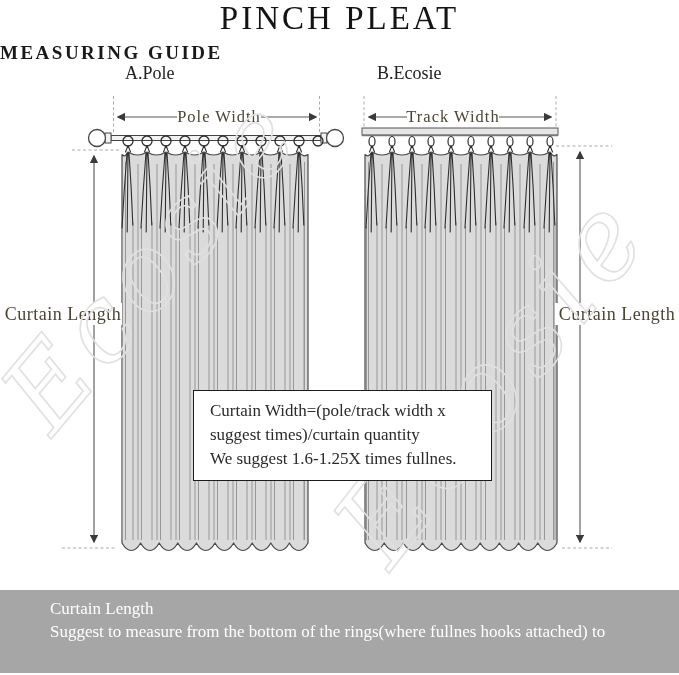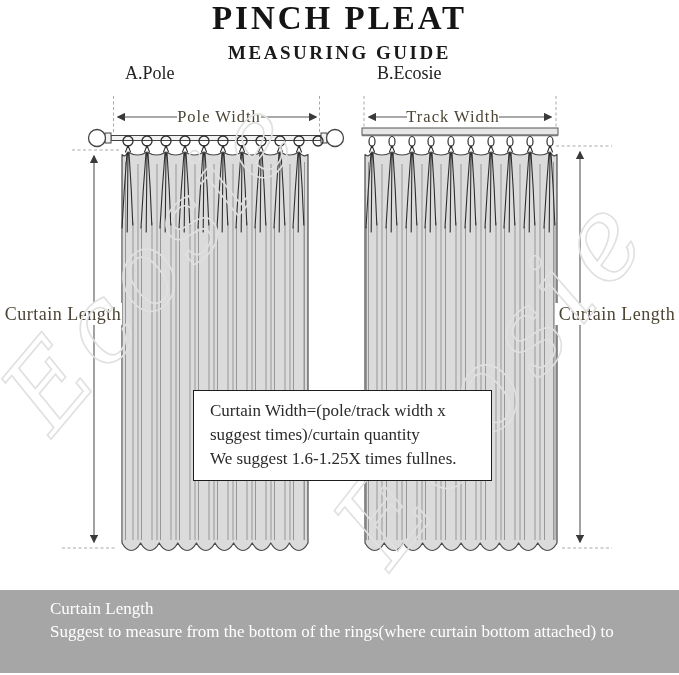--- a/index.html
+++ b/index.html
@@ -1,20 +1,20 @@
 <!DOCTYPE html>
 <html><head>
 <meta charset="utf-8">
 <style>
   html,body{margin:0;padding:0;background:#fff;}
   .stage{position:relative;width:679px;height:675px;background:#fff;overflow:hidden;
          font-family:"Liberation Serif","DejaVu Serif",serif;color:#111;}
   .title{position:absolute;top:0px;left:0;width:679px;text-align:center;
-         font-size:33px;font-weight:bold;letter-spacing:3px;color:#141414;}
-  .subtitle{position:absolute;top:42px;left:0;width:679px;text-align:center;
+         font-size:33px;font-weight:normal;letter-spacing:3px;color:#141414;}
+  .subtitle{position:absolute;top:42px;left:0;width:679px;text-align:left;
          font-size:19px;font-weight:bold;letter-spacing:2.5px;color:#1a1a1a;}
   .sec-label{position:absolute;top:63px;font-size:18px;color:#222;}
   .sec-a{left:125px;}
   .sec-b{left:377px;}
   .diagram-svg{position:absolute;left:0;top:0;}
   .formula-box{position:absolute;left:193px;top:390px;width:267px;height:73px;
          background:#fff;border:1.5px solid #1c1c1c;padding:8px 14px 8px 16px;
          font-size:17px;line-height:24px;color:#2a2a2a;}
   .formula-line{white-space:nowrap;}
   .footer{position:absolute;left:0;top:590px;width:679px;height:83px;
@@ -130,16 +130,16 @@
   </svg>
 
   <div class="formula-box">
     <div class="formula-line">Curtain Width=(pole/track width x</div>
     <div class="formula-line">suggest times)/curtain quantity</div>
     <div class="formula-line">We suggest 1.6-1.25X times fullnes.</div>
   </div>
 
   <div class="footer">
     <div>Curtain Length</div>
-    <div>Suggest to measure from the bottom of the rings(where curtain bottom attached) to</div>
+    <div>Suggest to measure from the bottom of the rings(where fullnes hooks attached) to</div>
   </div>
 
 </div>
 
 </body></html>

